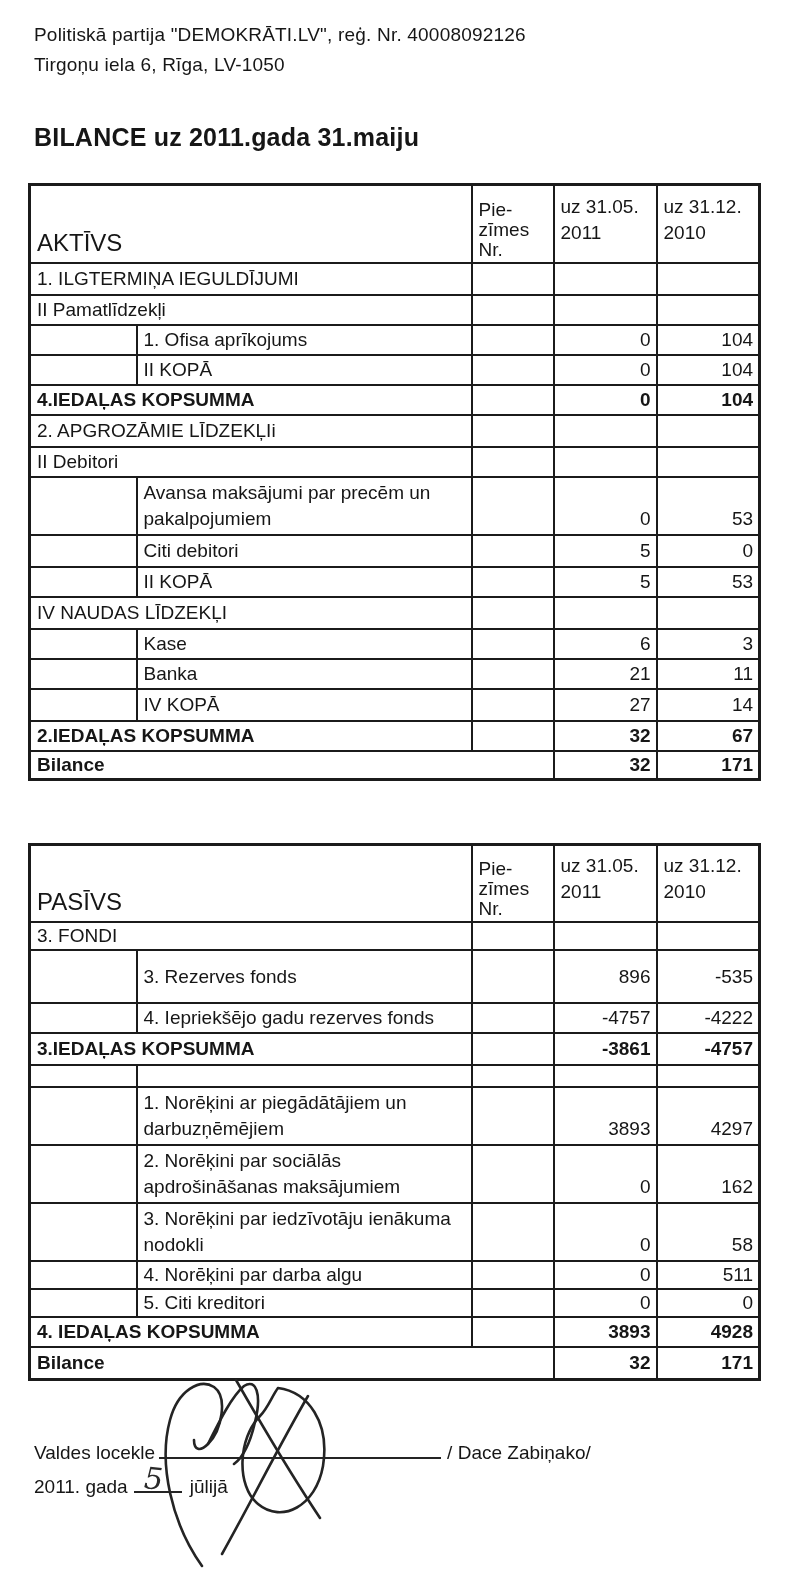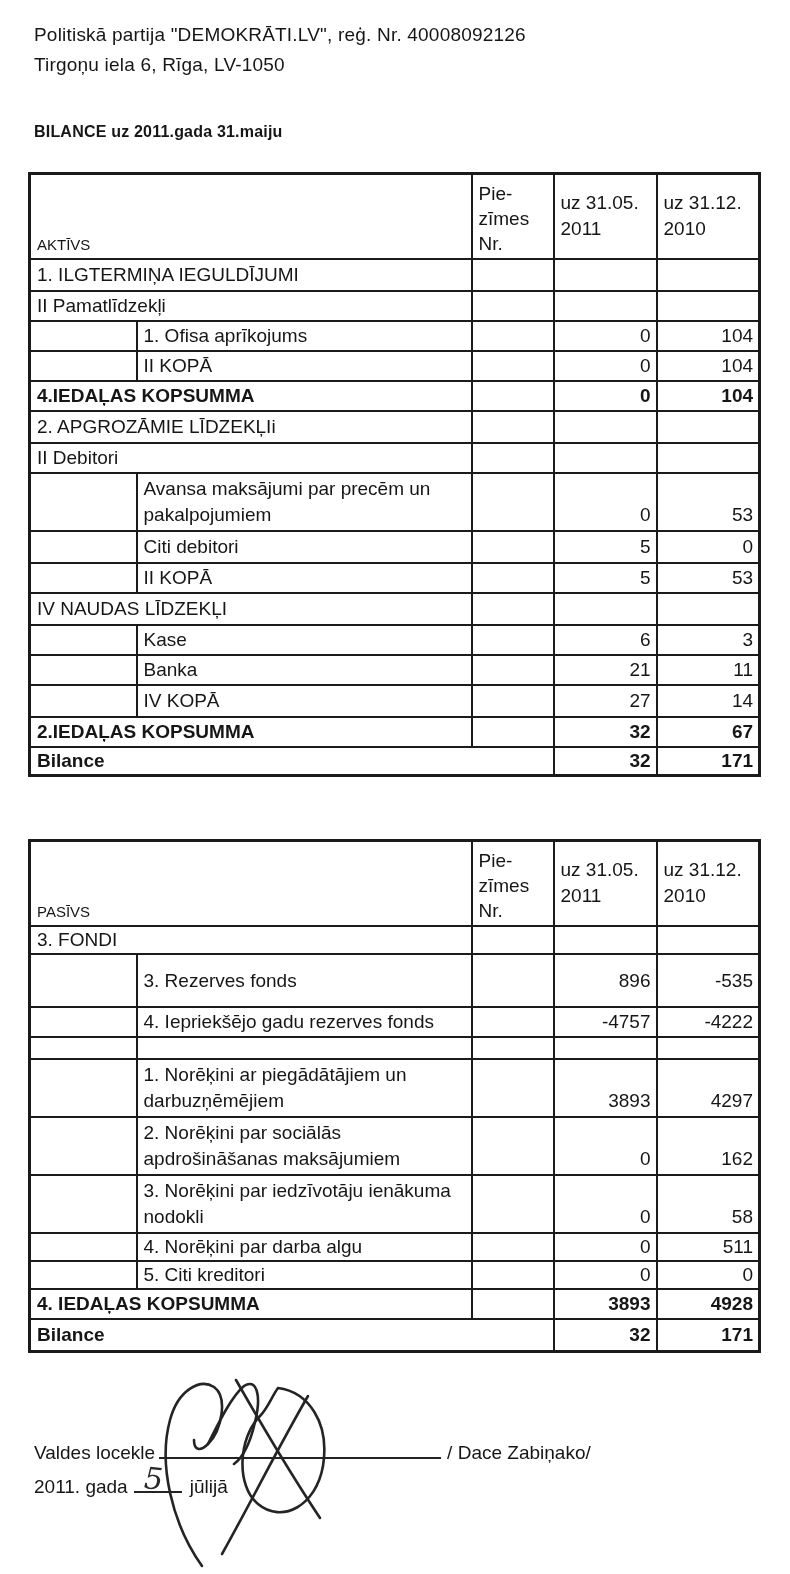--- a/index.html
+++ b/index.html
@@ -14,21 +14,21 @@
   }
   .org-line {
     margin-left: 34px;
     font-size: 19px;
     letter-spacing: 0.2px;
     line-height: 30px;
   }
   .org-line.first { padding-top: 20px; }
   .doc-title {
     margin: 43px 0 0 34px;
-    font-size: 16px;
+    font-size: 25px;
     font-weight: 700;
     letter-spacing: 0.2px;
   }
   table.balance-table {
     border-collapse: collapse;
     table-layout: fixed;
     width: 730px;
     margin-left: 28px;
     border: 3px solid #1b1b1b;
   }
@@ -42,22 +42,22 @@
   .balance-table td {
     border: 2px solid #1b1b1b;
     font-size: 19px;
     padding: 2px 5px 2px 6px;
     vertical-align: middle;
     overflow: hidden;
   }
   
   tr.hdr { height: 78px; }
   tr.hdr td { vertical-align: bottom; }
-  td.hdr-title { font-size: 15px; padding-bottom: 5px; }
-  td.hdr-notes { vertical-align: top; white-space: pre-line; line-height: 25px; padding-top: 6px; }
+  td.hdr-title { font-size: 24px; padding-bottom: 5px; }
+  td.hdr-notes { vertical-align: top; white-space: pre-line; line-height: 20px; padding-top: 6px; }
   td.hdr-period { vertical-align: bottom; white-space: pre-line; line-height: 26px; padding-bottom: 16px; }
   
   tr.sec td, tr.item td { font-weight: 400; }
   tr.total td { font-weight: 700; }
   tr.bal td { font-weight: 700; }
   td.num { text-align: right; padding-right: 5px; }
   tr.two-line td.num { vertical-align: bottom; padding-bottom: 4px; }
   tr.two-line td.lbl { line-height: 26px; }
   
   .rh28 { height: 28px; } .rh30 { height: 30px; } .rh32 { height: 32px; }
@@ -251,20 +251,26 @@
     <td class="num">896</td>
     <td class="num">-535</td>
   </tr>
   <tr class="item rh30">
     <td></td>
     <td class="lbl">4. Iepriekšējo gadu rezerves fonds</td>
     <td></td>
     <td class="num">-4757</td>
     <td class="num">-4222</td>
   </tr>
+  <tr class="total rh32">
+    <td class="lbl" colspan="2">3.IEDAĻAS KOPSUMMA</td>
+    <td></td>
+    <td class="num">-3861</td>
+    <td class="num">-4757</td>
+  </tr>
   <tr class="item rh34">
     <td></td>
     <td class="lbl"></td>
     <td></td>
     <td class="num"></td>
     <td class="num"></td>
   </tr>
   <tr class="item two-line rh54">
     <td></td>
     <td class="lbl">1. Norēķini ar piegādātājiem un darbuzņēmējiem</td>

